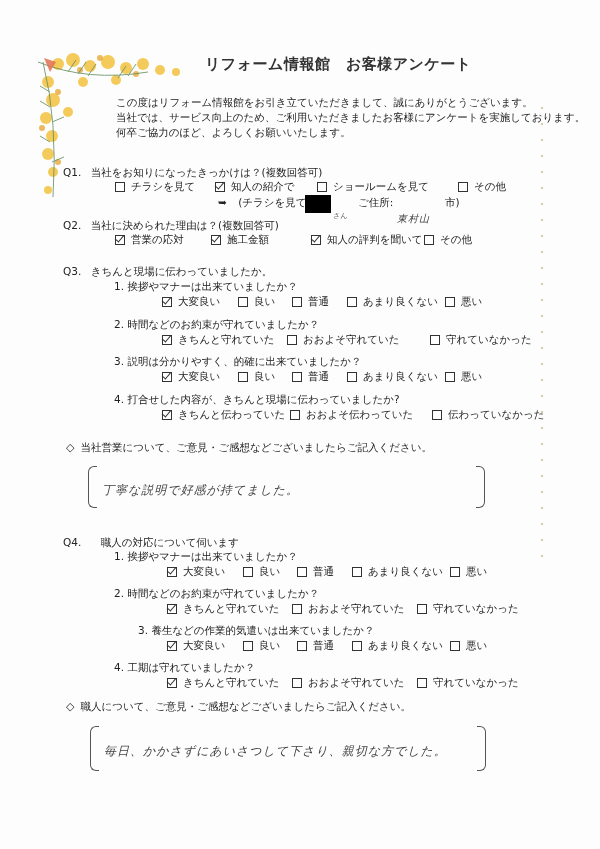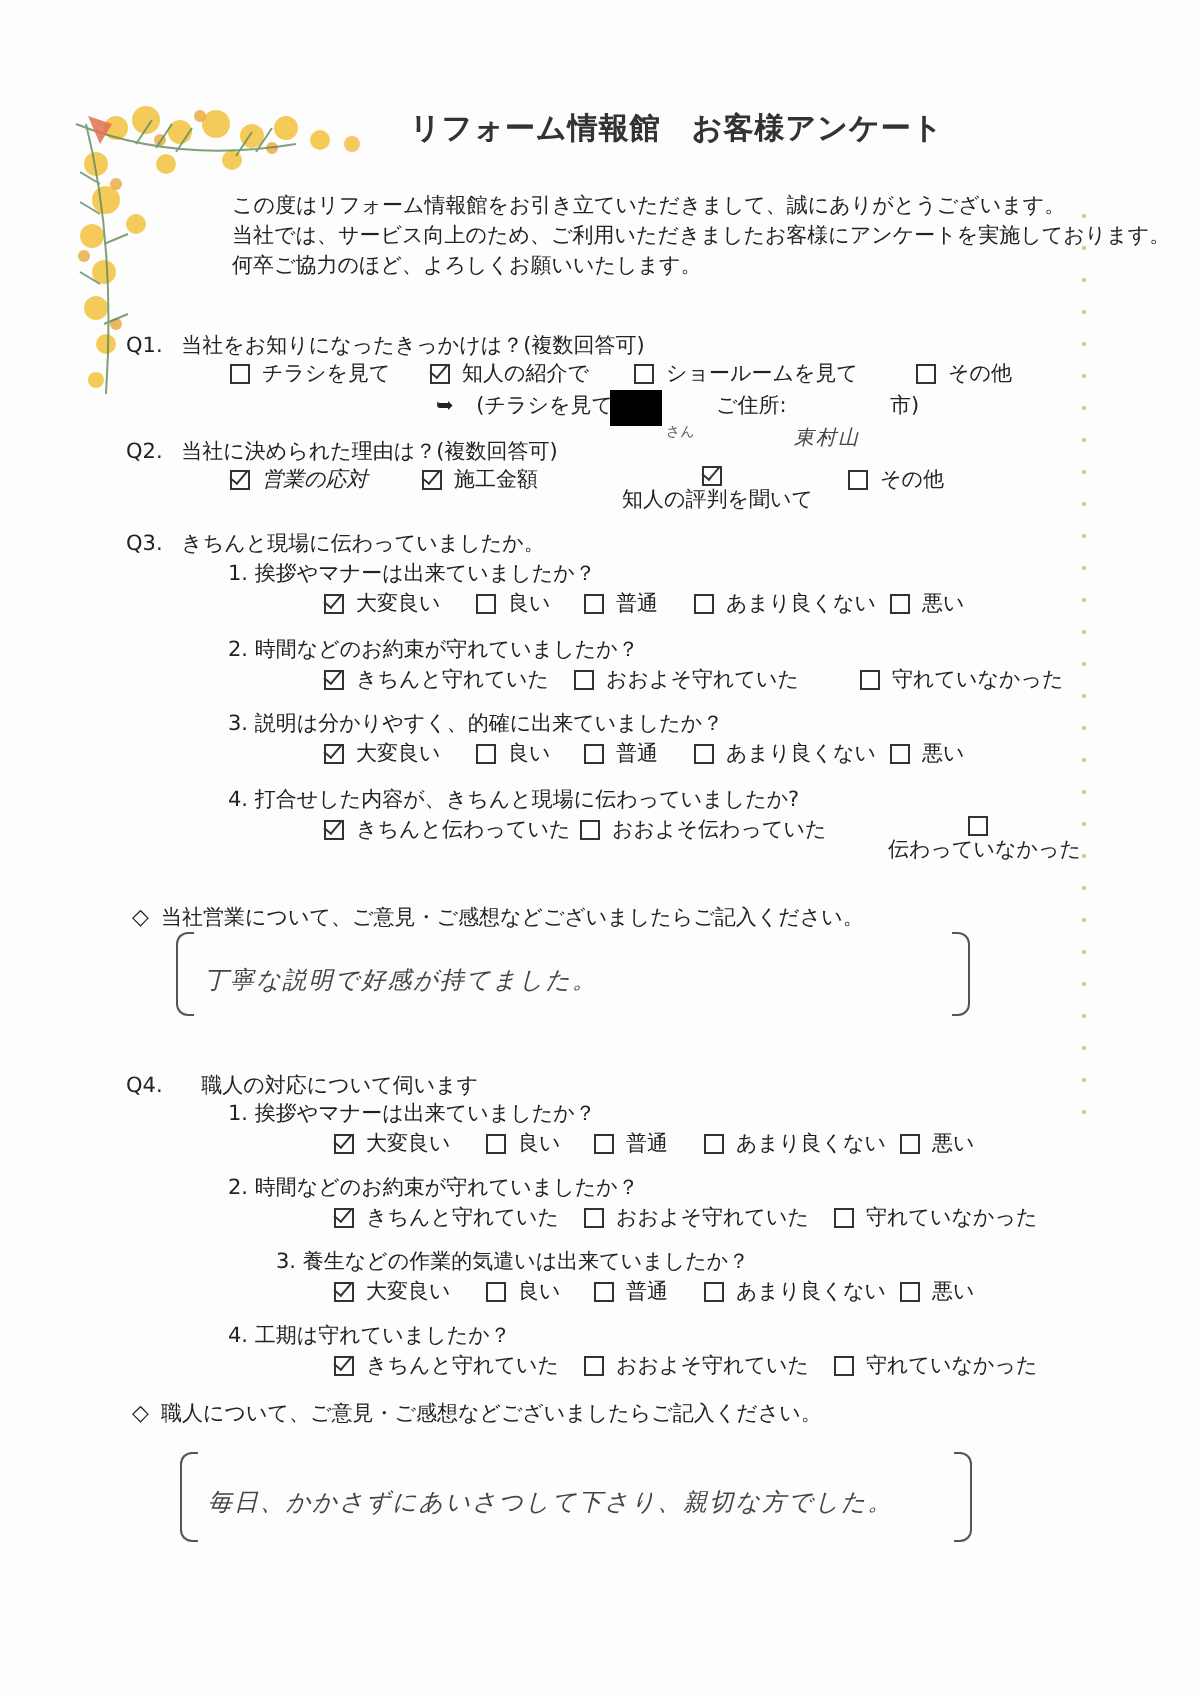--- a/index.html
+++ b/index.html
@@ -126,29 +126,29 @@
 <div class="abs" style="left:333px;top:211px;font-size:7px;color:#555;">さん</div>
 <div class="abs q" style="left:358px;top:196px;">ご住所:</div>
 <div class="abs hand" style="left:397px;top:196px;font-size:10px;">東村山</div>
 <div class="abs q" style="left:445px;top:196px;">市)</div>
 
 <div class="abs q" style="left:63px;top:219px;">
   <span>Q2.</span>
   <span style="margin-left:6px;">当社に決められた理由は？(複数回答可)</span>
 </div>
 <div class="abs" style="left:115px;top:233px;">
-  <span class="opt" style="position:absolute;left:0;font-style:italic;">
+  <span class="opt" style="position:absolute;left:0;">
       <span class="box checked"></span>
       <span>営業の応対</span>
     </span>
   <span class="opt" style="position:absolute;left:96px;">
       <span class="box checked"></span>
       <span>施工金額</span>
     </span>
-  <span class="opt" style="position:absolute;left:196px;flex-direction:column;">
+  <span class="opt" style="position:absolute;left:196px;">
       <span class="box checked"></span>
       <span>知人の評判を聞いて</span>
     </span>
   <span class="opt" style="position:absolute;left:309px;">
       <span class="box"></span>
       <span>その他</span>
     </span>
 </div>
 
 <div class="abs q" style="left:63px;top:265px;">
@@ -223,27 +223,27 @@
 <div class="abs q" style="left:114px;top:393px;"><span>4.</span> <span>打合せした内容が、きちんと現場に伝わっていましたか?</span></div>
 <div class="abs" style="left:162px;top:408px;">
   <span class="opt" style="position:absolute;left:0;">
       <span class="box checked"></span>
       <span>きちんと伝わっていた</span>
     </span>
   <span class="opt" style="position:absolute;left:128px;">
       <span class="box"></span>
       <span>おおよそ伝わっていた</span>
     </span>
-  <span class="opt" style="position:absolute;left:282px;flex-direction:column;">
+  <span class="opt" style="position:absolute;left:270px;">
       <span class="box"></span>
       <span>伝わっていなかった</span>
     </span>
 </div>
 
-<div class="abs q" style="left:66px;top:452px;">
+<div class="abs q" style="left:66px;top:441px;">
   <span class="diamond">◇</span><span>当社営業について、ご意見・ご感想などございましたらご記入ください。</span>
 </div>
 <div class="bracket left" style="left:88px;top:466px;height:40px;"></div>
 <div class="bracket right" style="left:476px;top:466px;height:40px;"></div>
 <div class="abs hand" style="left:102px;top:466px;width:370px;height:38px;">丁寧な説明で好感が持てました。</div>
 
 <div class="abs q" style="left:63px;top:536px;">
   <span>Q4.</span>
   <span style="margin-left:16px;">職人の対応について伺います</span>
 </div>

